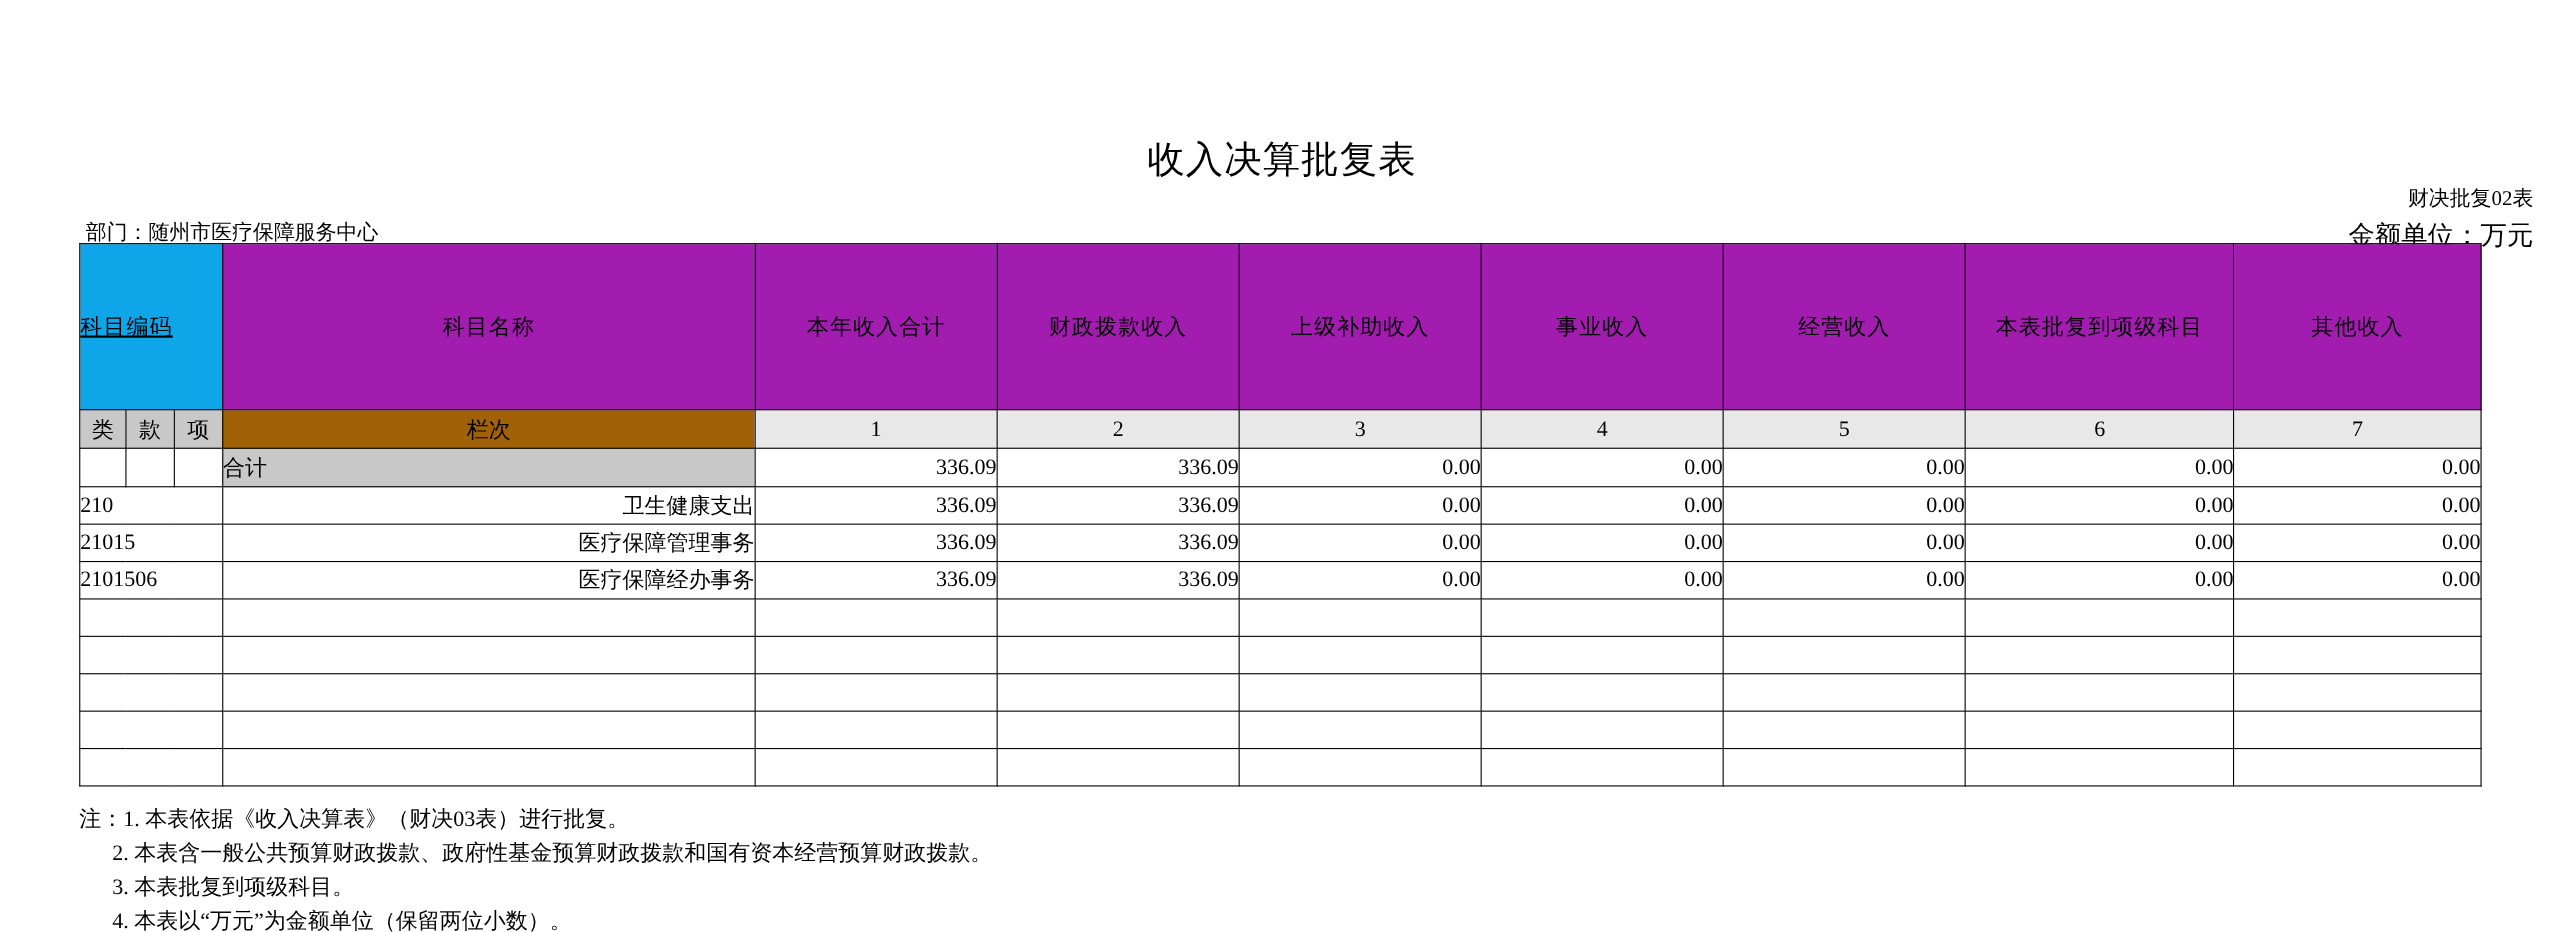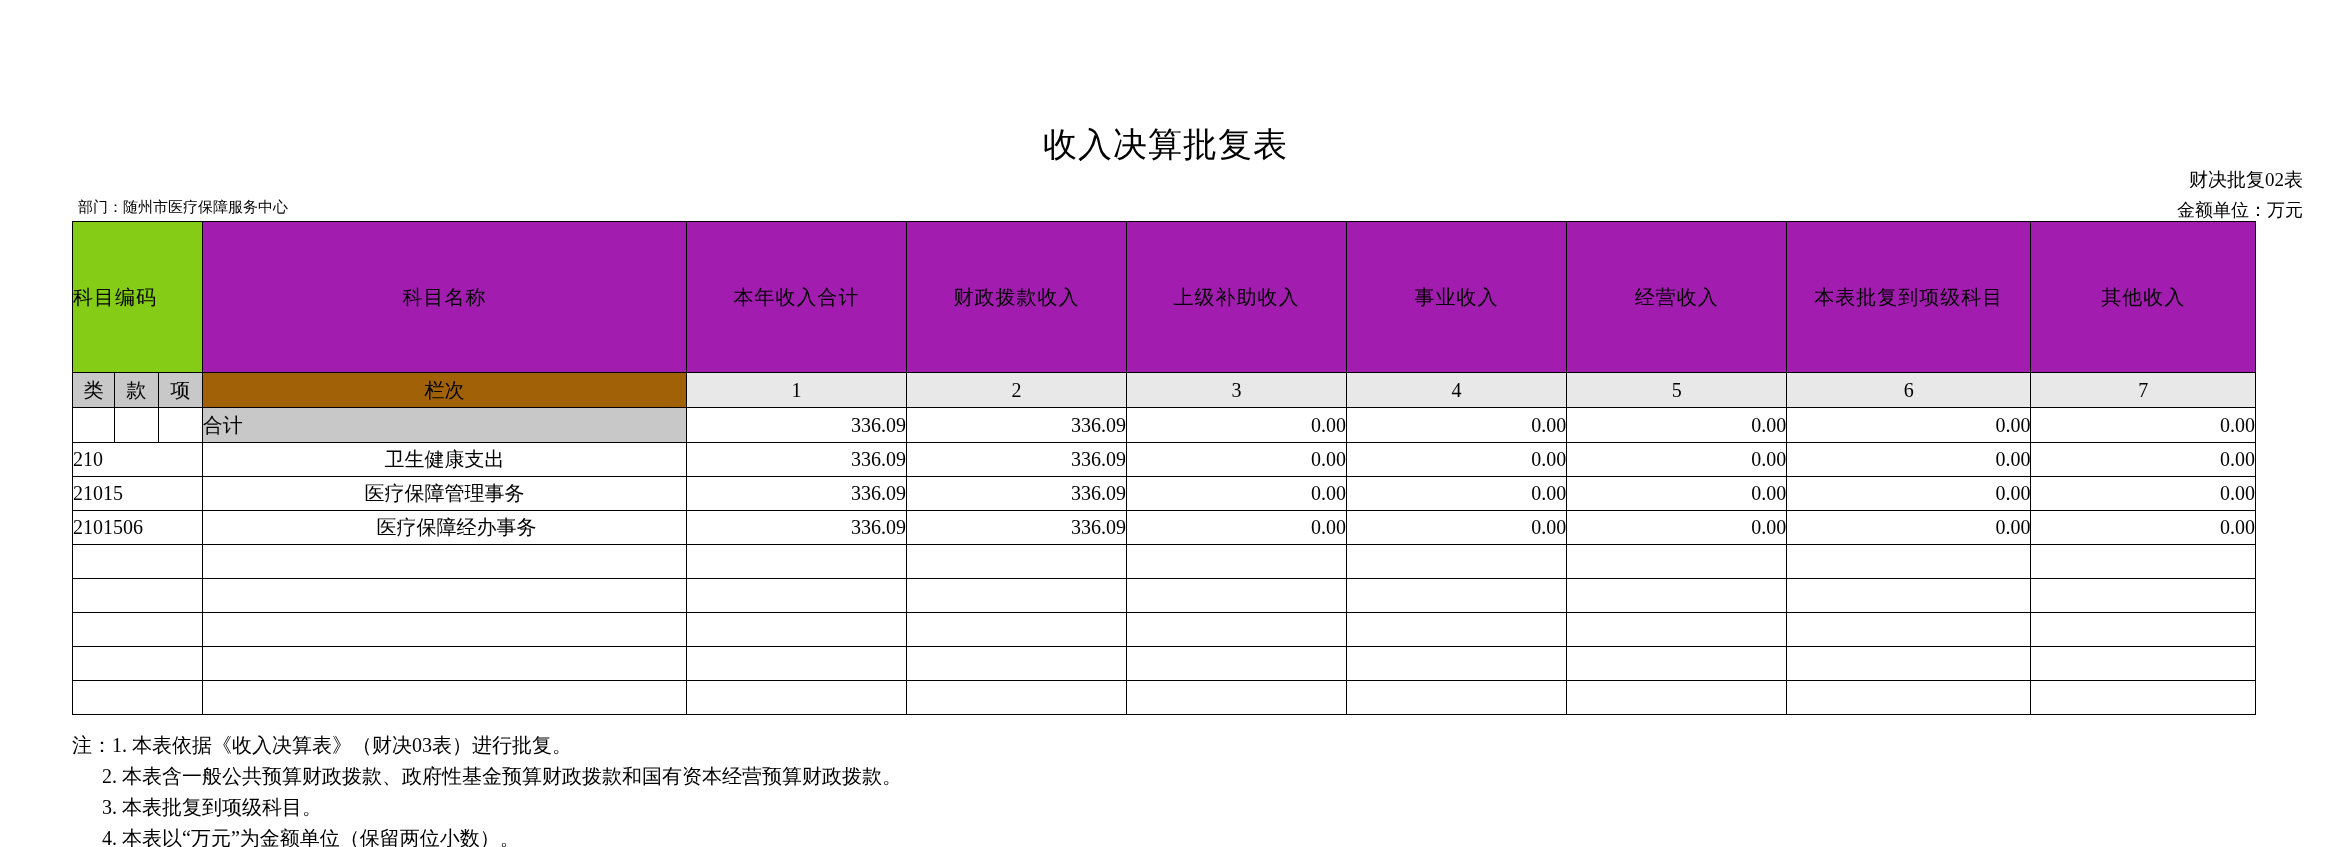--- a/index.html
+++ b/index.html
@@ -34,28 +34,28 @@
   .form-code {
     position: absolute;
     right: 28px;
     top: 155px;
     font-size: 19px;
   }
   .dept-line {
     position: absolute;
     left: 78px;
     top: 186px;
-    font-size: 15px;
+    font-size: 19px;
     text-align: center;
   }
   .unit-line {
     position: absolute;
     right: 28px;
     top: 186px;
-    font-size: 18px;
+    font-size: 24px;
   }
   table.main {
     position: absolute;
     left: 72px;
     top: 209px;
     border-collapse: collapse;
     table-layout: fixed;
     width: 2184px;
   }
   table.main td, table.main th {
@@ -66,25 +66,26 @@
     vertical-align: middle;
   }
   .hdr-cell {
     background: #a21caf;
     text-align: center;
     height: 150px;
     font-size: 21px;
     letter-spacing: 1px;
   }
   .hdr-code {
-    background: #84cc16;
+    background: #0ea5e9;
     text-align: left;
     padding-left: 12px;
     font-size: 21px;
     letter-spacing: 1px;
+    text-decoration: underline;
   }
   .sub-hdr {
     background: #c8c8c8;
     text-align: center;
     height: 34px;
     font-size: 20px;
   }
   .lankei {
     background: #a16207;
     text-align: center;
@@ -114,21 +115,21 @@
   .empty-code {
     background: #ffffff;
   }
   td.code {
     text-align: left;
     padding-left: 8px;
     font-size: 20px;
     height: 33px;
   }
   td.name {
-    text-align: center;
+    text-align: right;
     padding-left: 22px;
     font-size: 20px;
     height: 33px;
   }
   td.name.indent {
     padding-left: 24px;
   }
   td.val {
     text-align: right;
     padding-right: 10px;

